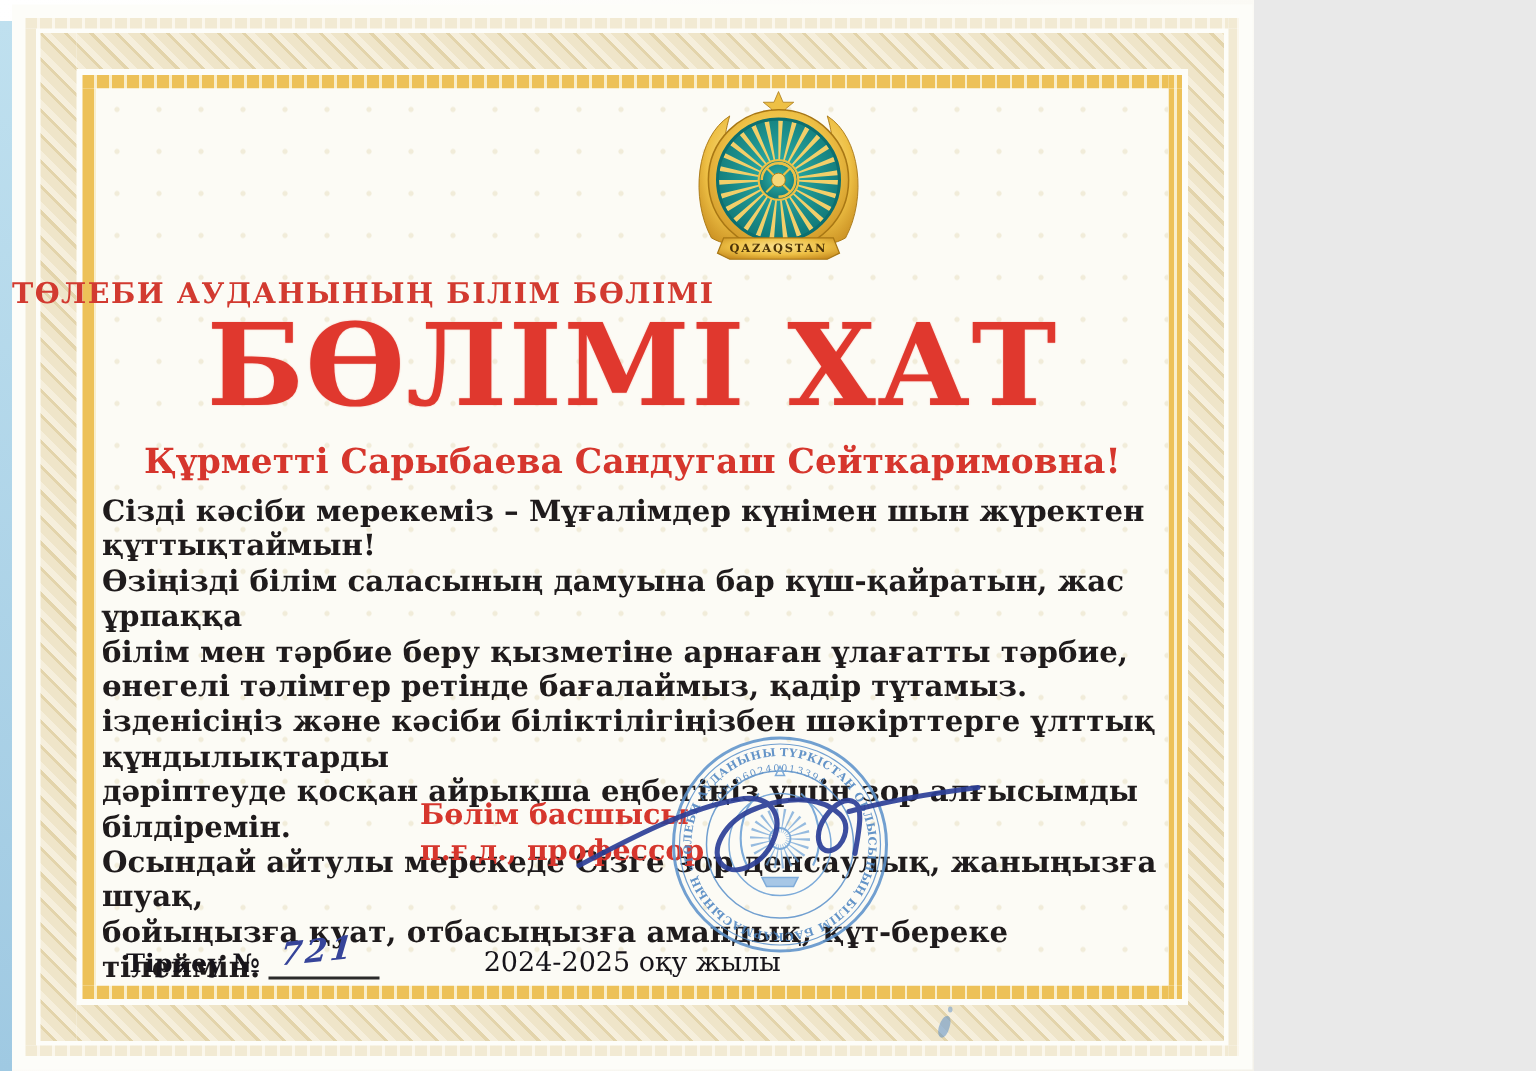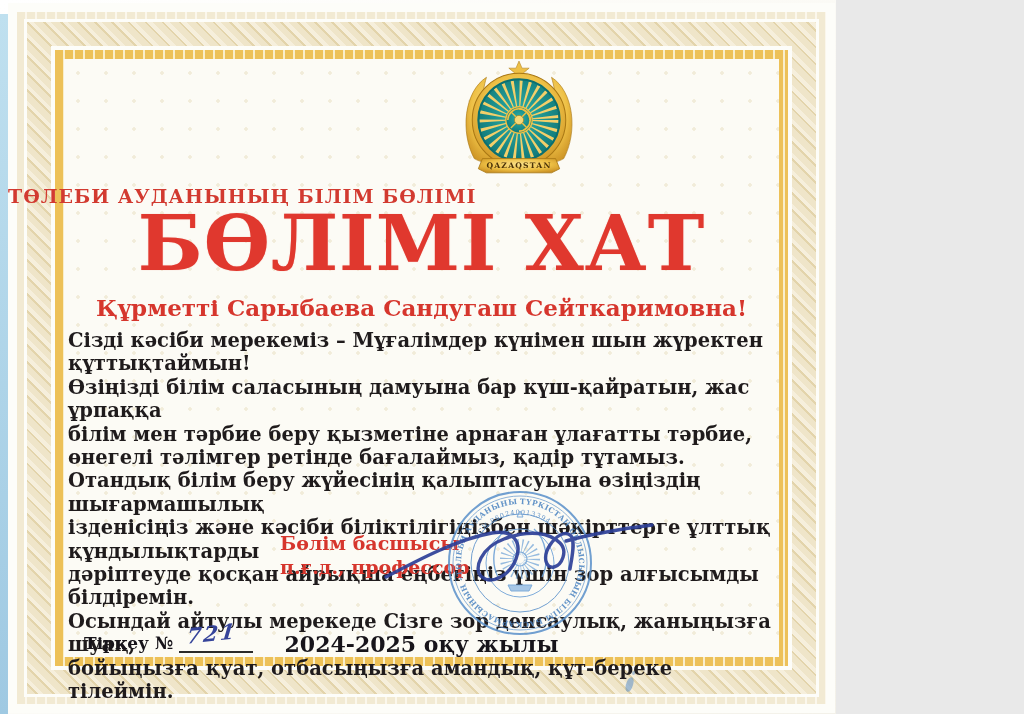--- a/index.html
+++ b/index.html
@@ -32,21 +32,21 @@
   .sign-name{position:absolute;left:612px;top:548px;color:#d6362d;font-weight:bold;font-size:20px;}
   .stamp-wrap{position:absolute;left:372px;top:478px;width:280px;height:162px;}
   .emblem-wrap{position:absolute;left:449px;top:56px;width:124px;height:124px;}
   .reg-row{position:absolute;left:76px;top:624px;display:flex;align-items:flex-end;
     color:#17141a;font-weight:bold;font-size:17px;}
   .reg-line{display:inline-block;width:74px;border-bottom:2px solid #2a2a2a;margin-left:6px;
     text-align:center;position:relative;height:24px;}
   .reg-number{position:absolute;left:8px;top:-6px;color:#36449a;font-style:italic;font-size:21px;
     transform:rotate(-6deg) skewX(-12deg);letter-spacing:2px;}
   .year-line{position:absolute;left:0;right:0;top:628px;text-align:center;
-    color:#17141a;font-weight:bold;font-size:22px;}
+    color:#17141a;font-weight:normal;font-size:18px;}
   .ink-smudge{position:absolute;left:618px;top:674px;width:7px;height:15px;background:#5d8fc9;
     opacity:.55;border-radius:60% 40% 55% 45%;transform:rotate(14deg);}
   .ink-dot{position:absolute;left:624px;top:668px;width:3px;height:4px;background:#5d8fc9;opacity:.5;border-radius:50%;}
 </style>
 </head>
 <body>
 
 <div class="scan">
   <div class="scan-edge-left"></div>
 
@@ -100,21 +100,20 @@
 
     <div class="cert-title">БӨЛІМІ ХАТ</div>
 
     <div class="greeting">Құрметті Сарыбаева Сандугаш Сейткаримовна!</div>
 
     <div class="body-text">
       <div>Сізді кәсіби мерекеміз – Мұғалімдер күнімен шын жүректен құттықтаймын!</div>
       <div>Өзіңізді білім саласының дамуына бар күш-қайратын, жас ұрпаққа</div>
       <div>білім мен тәрбие беру қызметіне арнаған ұлағатты тәрбие,</div>
       <div>өнегелі тәлімгер ретінде бағалаймыз, қадір тұтамыз.</div>
-      <div>Отандық білім беру жүйесінің қалыптасуына өзіңіздің шығармашылық</div>
       <div>ізденісіңіз және кәсіби біліктілігіңізбен шәкірттерге ұлттық құндылықтарды</div>
       <div>дәріптеуде қосқан айрықша еңбегіңіз үшін зор алғысымды білдіремін.</div>
       <div>Осындай айтулы мерекеде Сізге зор денсаулық, жаныңызға шуақ,</div>
       <div>бойыңызға қуат, отбасыңызға амандық, құт-береке тілеймін.</div>
     </div>
 
     <div class="sign-roles">
       <div>Бөлім басшысы</div>
       <div>п.ғ.д., профессор</div>
     </div>

